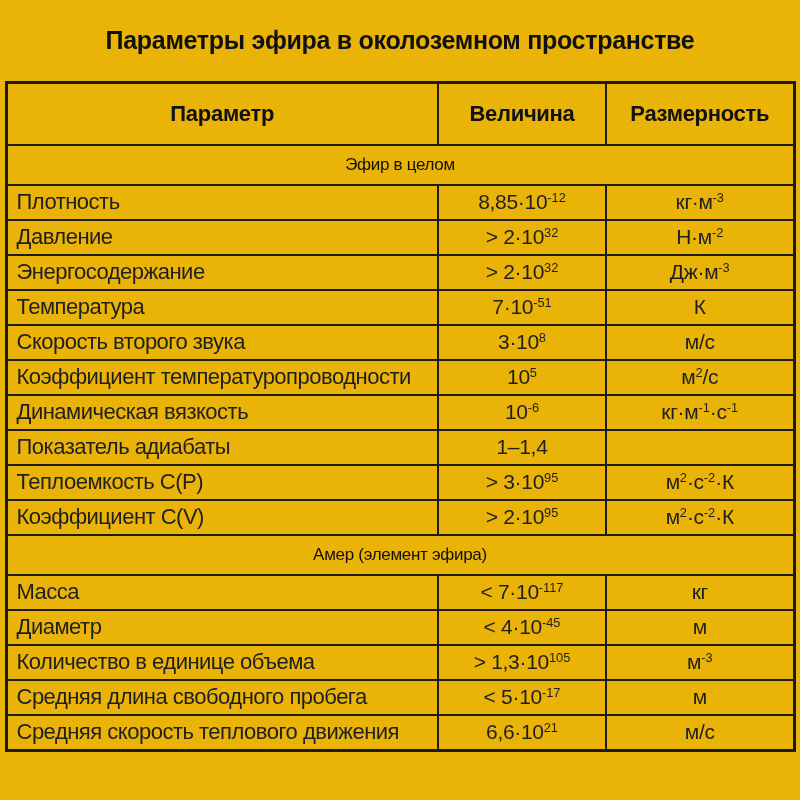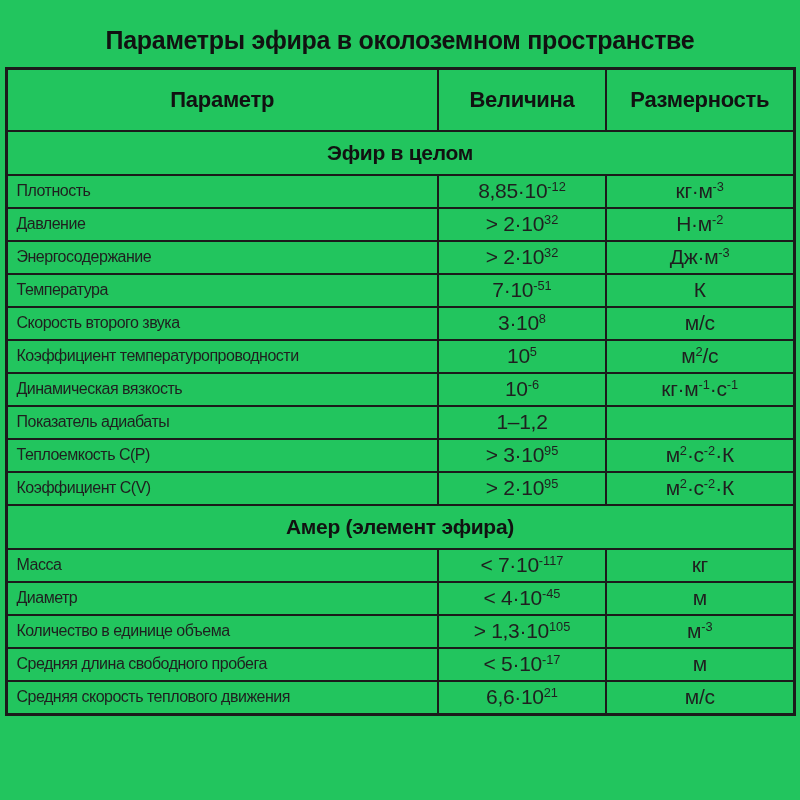--- a/index.html
+++ b/index.html
@@ -6,37 +6,37 @@
     margin: 0;
     padding: 0;
     background: #ffffff;
     width: 800px;
     font-family: "Liberation Sans", "DejaVu Sans", sans-serif;
     color: #1b1b1b;
   }
   .page {
     width: 800px;
     height: 800px;
-    background: #22c55e;
+    background: #eab308;
     box-sizing: border-box;
     overflow: hidden;
   }
   .title {
     text-align: center;
     font-weight: bold;
     font-size: 25px;
     letter-spacing: -0.3px;
     color: #111111;
     margin: 0;
     padding: 26px 0 12px 0;
   }
   table.params {
     border-collapse: collapse;
     width: 788px;
-    margin: 0 auto;
+    margin: 14px auto;
     table-layout: fixed;
   }
   table.params col.c-param { width: 432px; }
   table.params col.c-value { width: 168px; }
   table.params col.c-unit  { width: 188px; }
   table.params th, table.params td {
     border: 2px solid #1b1b1b;
     box-sizing: border-box;
     overflow: hidden;
     white-space: nowrap;
@@ -44,29 +44,29 @@
   table.params { border: 3px solid #1b1b1b; }
   th.col-header {
     font-size: 22px;
     font-weight: bold;
     text-align: center;
     padding: 17px 6px;
     letter-spacing: -0.3px;
     color: #111111;
   }
   td.section-cell {
-    font-size: 21px;
-    font-weight: bold;
+    font-size: 17px;
+    font-weight: normal;
     text-align: center;
     padding: 9px 6px;
     letter-spacing: -0.3px;
     color: #111111;
   }
   td.param-cell {
-    font-size: 16px;
+    font-size: 22px;
     text-align: left;
     padding: 3px 20px 4px 9px;
     letter-spacing: -0.5px;
     color: #1f1f1f;
   }
   td.value-cell, td.unit-cell {
     font-size: 21px;
     text-align: center;
     padding: 3px 4px 4px 4px;
     letter-spacing: -0.3px;
@@ -135,21 +135,21 @@
           <td class="value-cell">10<sup>5</sup></td>
           <td class="unit-cell">м<sup>2</sup>/с</td>
         </tr>
         <tr>
           <td class="param-cell">Динамическая вязкость</td>
           <td class="value-cell">10<sup>-6</sup></td>
           <td class="unit-cell">кг·м<sup>-1</sup>·с<sup>-1</sup></td>
         </tr>
         <tr>
           <td class="param-cell">Показатель адиабаты</td>
-          <td class="value-cell">1–1,2</td>
+          <td class="value-cell">1–1,4</td>
           <td class="unit-cell"></td>
         </tr>
         <tr>
           <td class="param-cell">Теплоемкость C(P)</td>
           <td class="value-cell">&gt; 3·10<sup>95</sup></td>
           <td class="unit-cell">м<sup>2</sup>·с<sup>-2</sup>·К</td>
         </tr>
         <tr>
           <td class="param-cell">Коэффициент C(V)</td>
           <td class="value-cell">&gt; 2·10<sup>95</sup></td>

